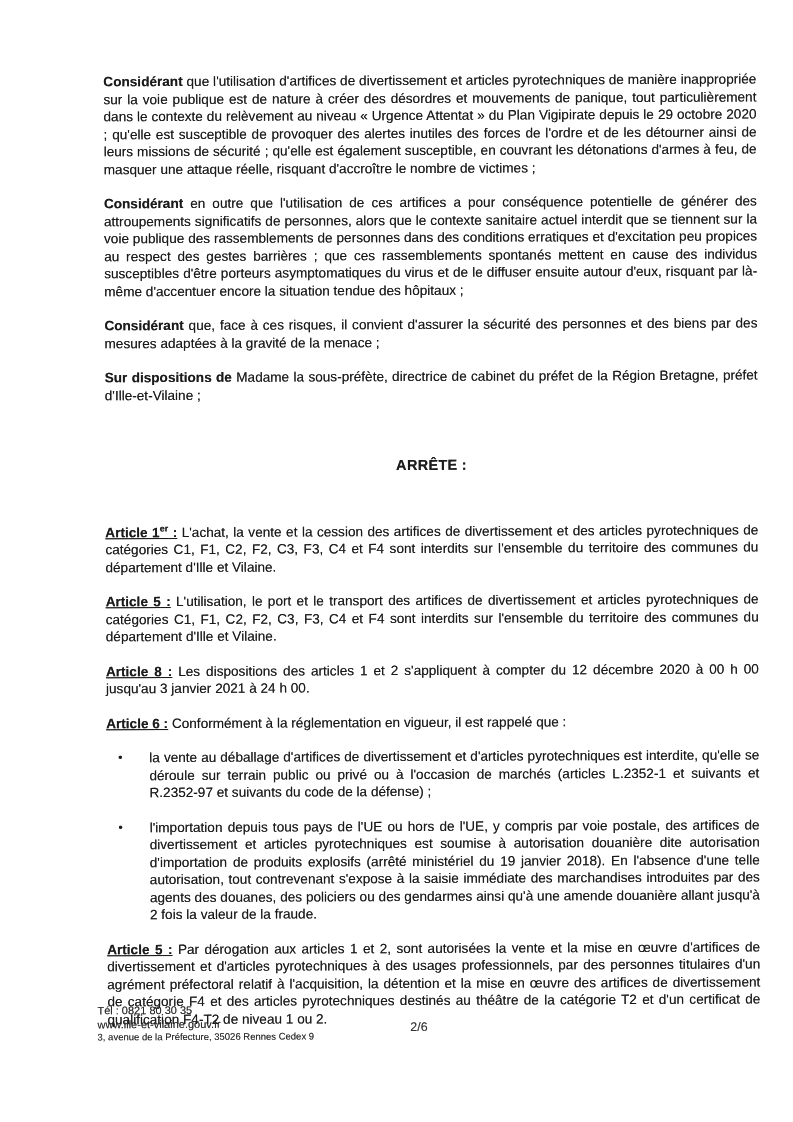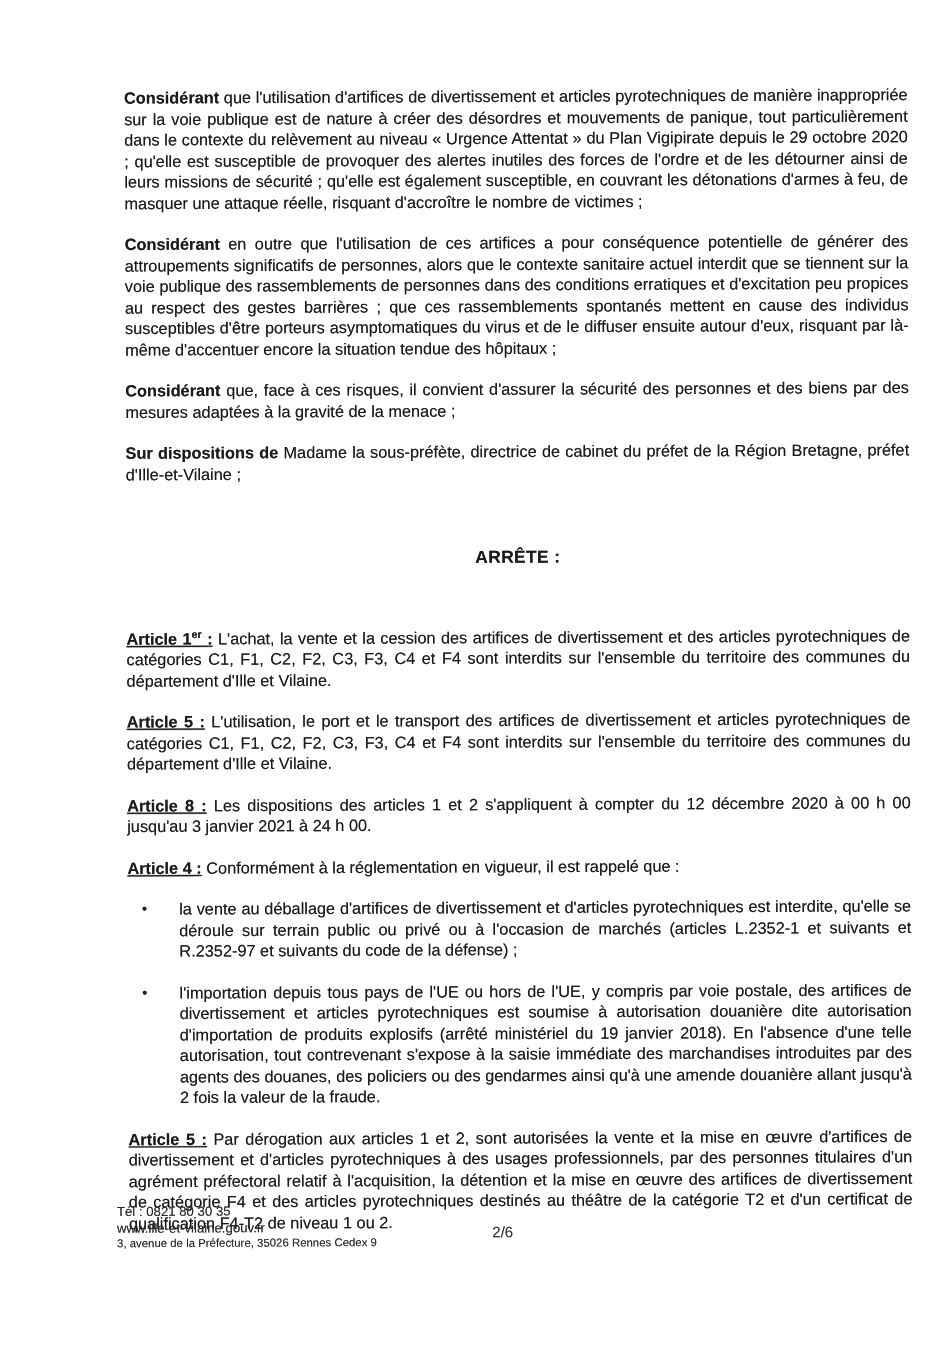--- a/index.html
+++ b/index.html
@@ -117,21 +117,21 @@
       <p class="para"><span class="lead-bold">Sur dispositions de</span> <span>Madame la sous-préfète, directrice de cabinet du préfet de la Région Bretagne, préfet d'Ille-et-Vilaine ;</span></p>
 
       <p class="arrete-heading">ARRÊTE :</p>
 
       <p class="para"><span class="article-lead"><span>Article 1</span><sup>er</sup><span> :</span></span> <span>L'achat, la vente et la cession des artifices de divertissement et des articles pyrotechniques de catégories C1, F1, C2, F2, C3, F3, C4 et F4 sont interdits sur l'ensemble du territoire des communes du département d'Ille et Vilaine.</span></p>
 
       <p class="para"><span class="article-lead"><span>Article 5</span><sup></sup><span> :</span></span> <span>L'utilisation, le port et le transport des artifices de divertissement et articles pyrotechniques de catégories C1, F1, C2, F2, C3, F3, C4 et F4 sont interdits sur l'ensemble du territoire des communes du département d'Ille et Vilaine.</span></p>
 
       <p class="para"><span class="article-lead"><span>Article 8</span><sup></sup><span> :</span></span> <span>Les dispositions des articles 1 et 2 s'appliquent à compter du 12 décembre 2020 à 00 h 00 jusqu'au 3 janvier 2021 à 24 h 00.</span></p>
 
-      <p class="para"><span class="article-lead"><span>Article 4</span><sup></sup><span> :</span></span> <span>Conformément à la réglementation en vigueur, il est rappelé que :</span></p>
+      <p class="para"><span class="article-lead"><span>Article 6</span><sup></sup><span> :</span></span> <span>Conformément à la réglementation en vigueur, il est rappelé que :</span></p>
 
       <ul class="bullet-list">
         <li class="bullet-item"><span class="bullet-marker">•</span><span>la vente au déballage d'artifices de divertissement et d'articles pyrotechniques est interdite, qu'elle se déroule sur terrain public ou privé ou à l'occasion de marchés (articles L.2352-1 et suivants et R.2352-97 et suivants du code de la défense) ;</span></li>
         <li class="bullet-item"><span class="bullet-marker">•</span><span>l'importation depuis tous pays de l'UE ou hors de l'UE, y compris par voie postale, des artifices de divertissement et articles pyrotechniques est soumise à autorisation douanière dite autorisation d'importation de produits explosifs (arrêté ministériel du 19 janvier 2018). En l'absence d'une telle autorisation, tout contrevenant s'expose à la saisie immédiate des marchandises introduites par des agents des douanes, des policiers ou des gendarmes ainsi qu'à une amende douanière allant jusqu'à 2 fois la valeur de la fraude.</span></li>
       </ul>
 
       <p class="para"><span class="article-lead"><span>Article 5</span><sup></sup><span> :</span></span> <span>Par dérogation aux articles 1 et 2, sont autorisées la vente et la mise en œuvre d'artifices de divertissement et d'articles pyrotechniques à des usages professionnels, par des personnes titulaires d'un agrément préfectoral relatif à l'acquisition, la détention et la mise en œuvre des artifices de divertissement de catégorie F4 et des articles pyrotechniques destinés au théâtre de la catégorie T2 et d'un certificat de qualification F4-T2 de niveau 1 ou 2.</span></p>
 
     </div>
 

